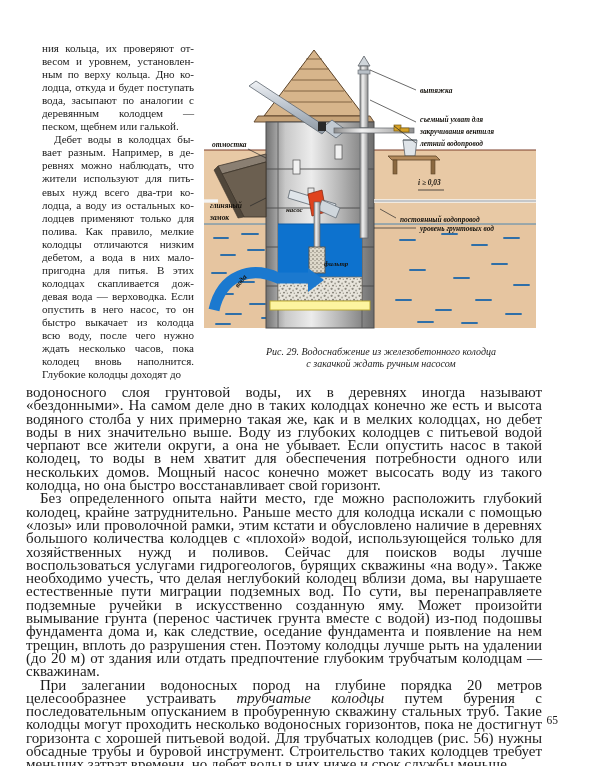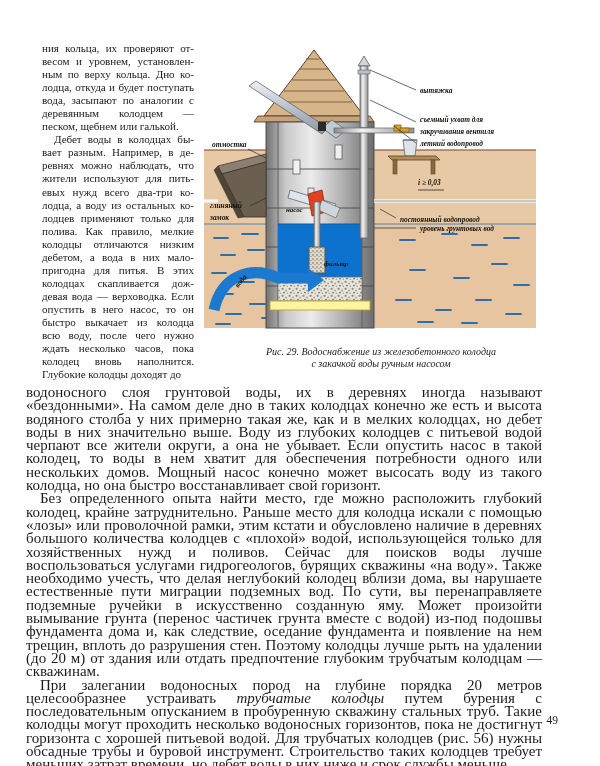--- a/index.html
+++ b/index.html
@@ -307,25 +307,25 @@
         <text x="214" y="143" class="lbl">i ≥ 0,03</text>
         <line x1="214" y1="148" x2="240" y2="148" stroke="#2a2a2a" stroke-width="0.8"></line>
         <text x="196" y="180" class="lbl">постоянный водопровод</text>
         <text x="216" y="189" class="lbl">уровень грунтовых вод</text>
         <text x="82" y="170" class="lbl lbl-s">насос</text>
         <text x="120" y="224" class="lbl lbl-s" fill="#0d3f73">фильтр</text>
       </svg>
 
       <div class="fig-caption">
         <div>Рис. 29. Водоснабжение из железобетонного колодца</div>
-        <div>с закачкой воды ручным насосом</div>
+        <div>с закачкой ждать ручным насосом</div>
       </div>
     </div>
   </div>
 
   <div class="body-text">
     <p>водоносного слоя грунтовой воды, их в деревнях иногда называют «бездонными». На са­мом деле дно в таких колодцах конечно же есть и высота водяного столба у них примерно такая же, как и в мелких колодцах, но дебет воды в них значительно выше. Воду из глубо­ких колодцев с питьевой водой черпают все жители округи, а она не убывает. Если опус­тить насос в такой колодец, то воды в нем хватит для обеспечения потребности одного или нескольких домов. Мощный насос конечно может высосать воду из такого колодца, но она быстро восстанавливает свой горизонт.</p>
     <p class="ind">Без определенного опыта найти место, где можно расположить глубокий колодец, крайне затруднительно. Раньше место для колодца искали с помощью «лозы» или прово­лочной рамки, этим кстати и обусловлено наличие в деревнях большого количества ко­лодцев с «плохой» водой, использующейся только для хозяйственных нужд и поливов. Сейчас для поисков воды лучше воспользоваться услугами гидрогеологов, бурящих сква­жины «на воду». Также необходимо учесть, что делая неглубокий колодец вблизи дома, вы нарушаете естественные пути миграции подземных вод. По сути, вы перенаправляете подземные ручейки в искусственно созданную яму. Может произойти вымывание грунта (перенос частичек грунта вместе с водой) из-под подошвы фундамента дома и, как следст­вие, оседание фундамента и появление на нем трещин, вплоть до разрушения стен. Поэто­му колодцы лучше рыть на удалении (до 20 м) от здания или отдать предпочтение глубо­ким трубчатым колодцам — скважинам.</p>
     <p class="ind"><span>При залегании водоносных пород на глубине порядка 20 метров целесообразнее устра­ивать </span><i>трубчатые колодцы</i><span> путем бурения с последовательным опусканием в пробуренную скважину стальных труб. Такие колодцы могут проходить несколько водоносных горизон­тов, пока не достигнут горизонта с хорошей питьевой водой. Для трубчатых колодцев (рис. 56) нужны обсадные трубы и буровой инструмент. Строительство таких колодцев требует меньших затрат времени, но дебет воды в них ниже и срок службы меньше.</span></p>
   </div>
 
-  <div class="page-number">49</div>
+  <div class="page-number">65</div>
 </div>
 
 </body></html>

